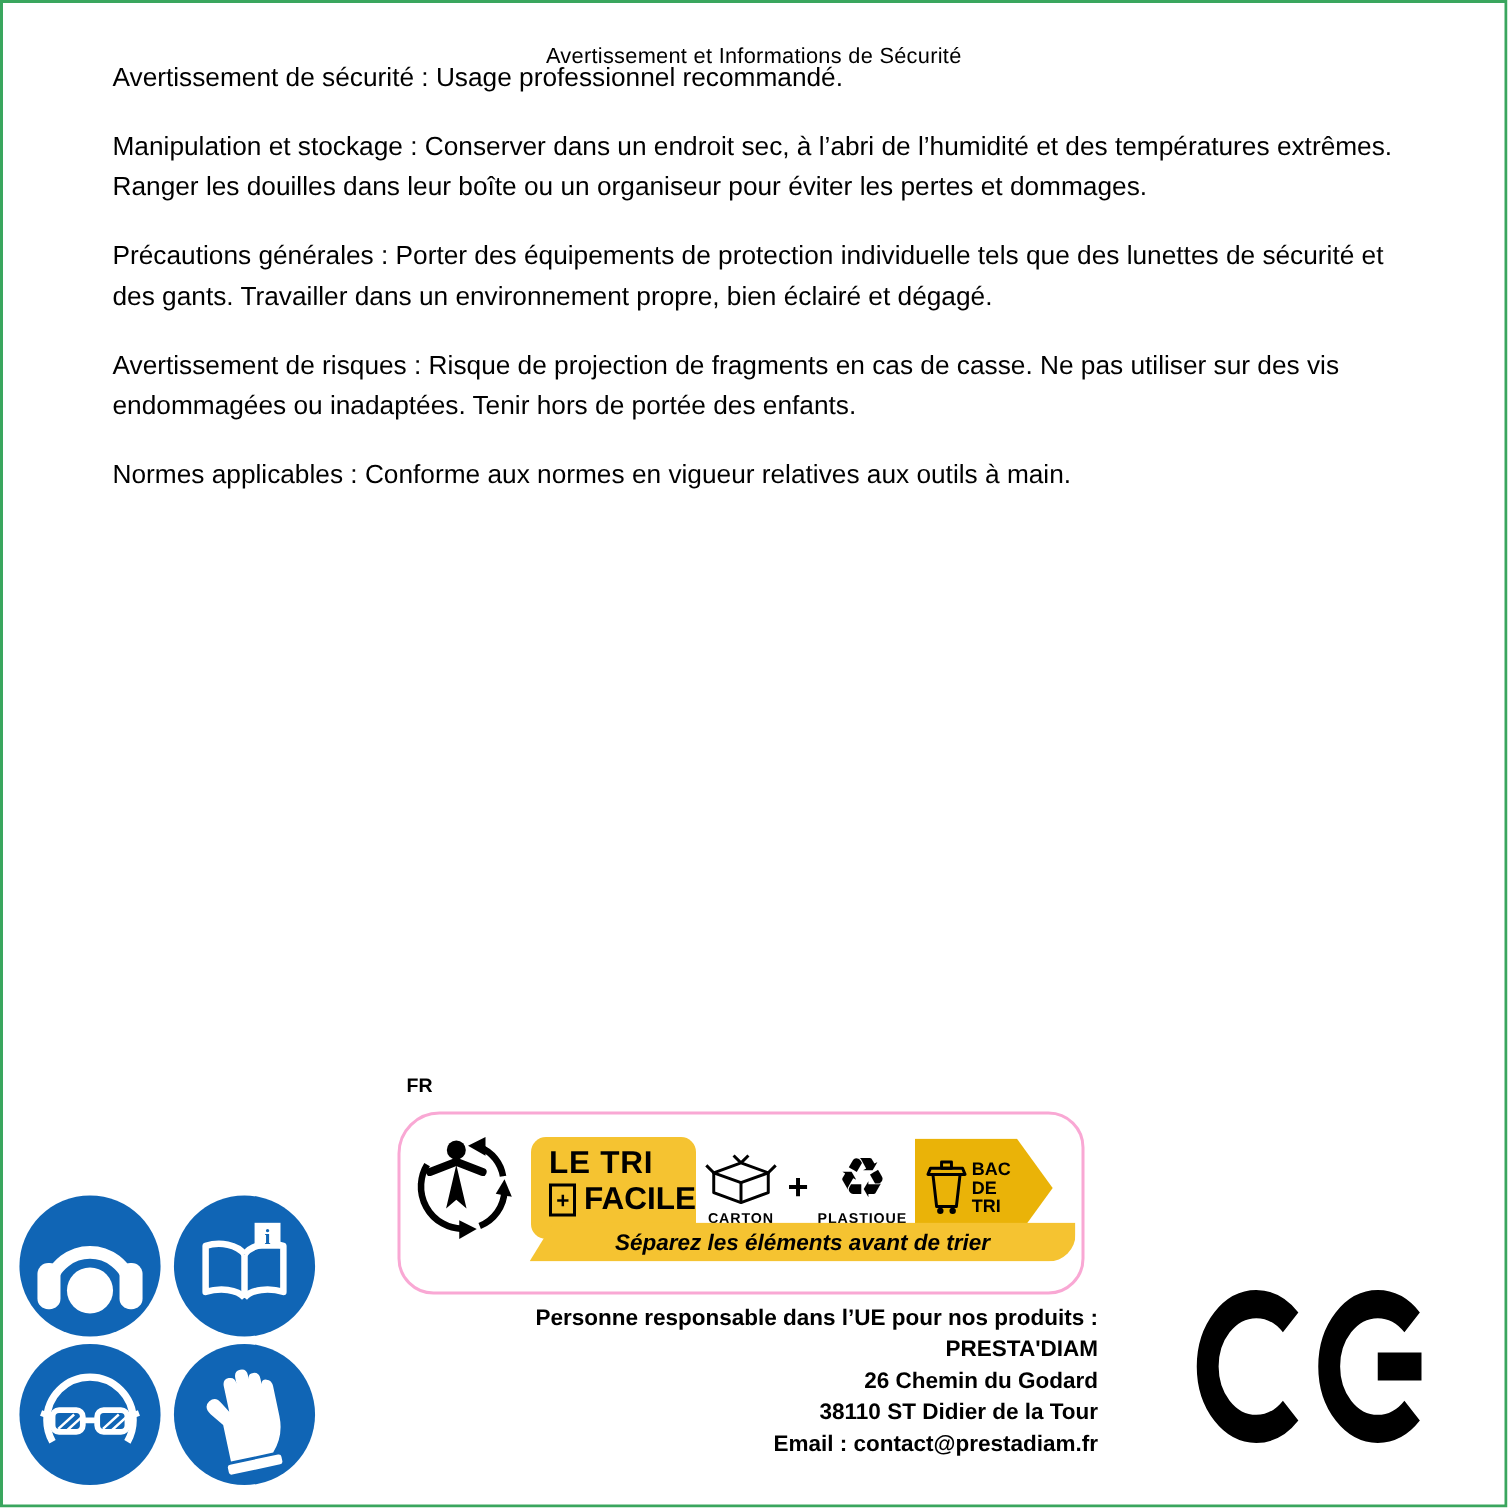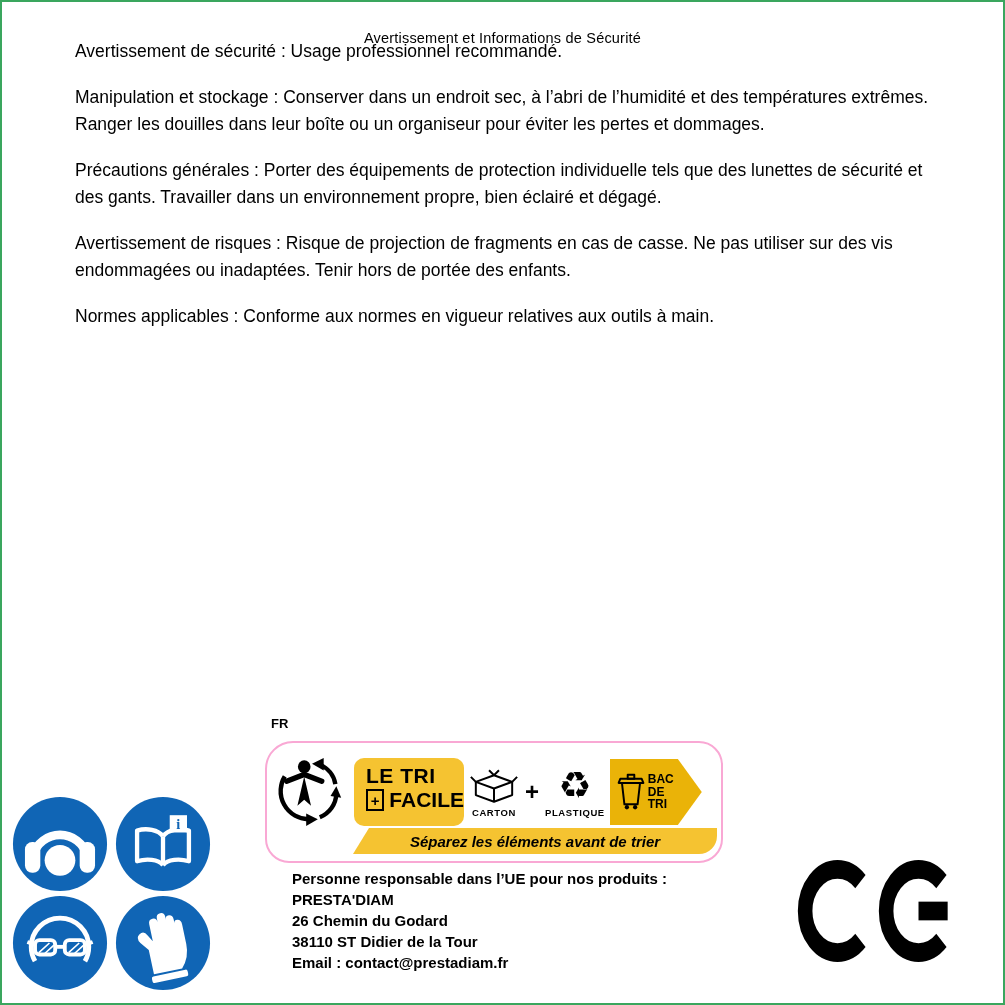--- a/index.html
+++ b/index.html
@@ -33,26 +33,26 @@
   .plus-box{width:18px;height:18px;border:2.5px solid #000;display:flex;align-items:center;
     justify-content:center;font-size:15px;font-weight:bold;line-height:1;box-sizing:content-box;}
   .mat{display:flex;flex-direction:column;align-items:center;gap:2px;flex:0 0 auto;}
   .mat-label{font-size:9.5px;font-weight:bold;letter-spacing:.6px;}
   .plus-big{font-size:24px;font-weight:bold;margin:0 1px;flex:0 0 auto;}
   .recycle-glyph{font-family:"DejaVu Sans",sans-serif;font-size:37px;line-height:38px;color:#000;}
   .pennant{flex:0 0 auto;width:92px;height:66px;background:#eab308;
     clip-path:polygon(0 0,74% 0,100% 50%,74% 100%,0 100%);
     display:flex;align-items:center;gap:3px;padding-left:7px;box-sizing:border-box;}
   .bac-text{display:flex;flex-direction:column;font-size:12px;font-weight:bold;line-height:12.5px;}
-  .tagline-strip{position:absolute;left:86px;right:4px;bottom:7px;height:26px;background:#F5C331;
+  .tagline-strip{position:absolute;left:86px;right:4px;bottom:20px;height:26px;background:#F5C331;
     display:flex;align-items:center;justify-content:center;font-style:italic;font-weight:bold;
     font-size:15px;clip-path:polygon(16px 0,100% 0,100% 100%,0 100%);border-radius:0 0 18px 0;}
 
   
-  .contact{position:absolute;left:290px;top:866px;width:455px;text-align:left;
+  .contact{position:absolute;left:275px;top:866px;width:455px;text-align:right;
     font-weight:bold;font-size:15px;line-height:21px;}
 
   
   .ce-wrap{position:absolute;left:795px;top:857px;}
   .sr{position:absolute;width:1px;height:1px;overflow:hidden;clip:rect(0 0 0 0);white-space:nowrap;}
 </style>
 </head>
 <body>
 
 <div class="page">

